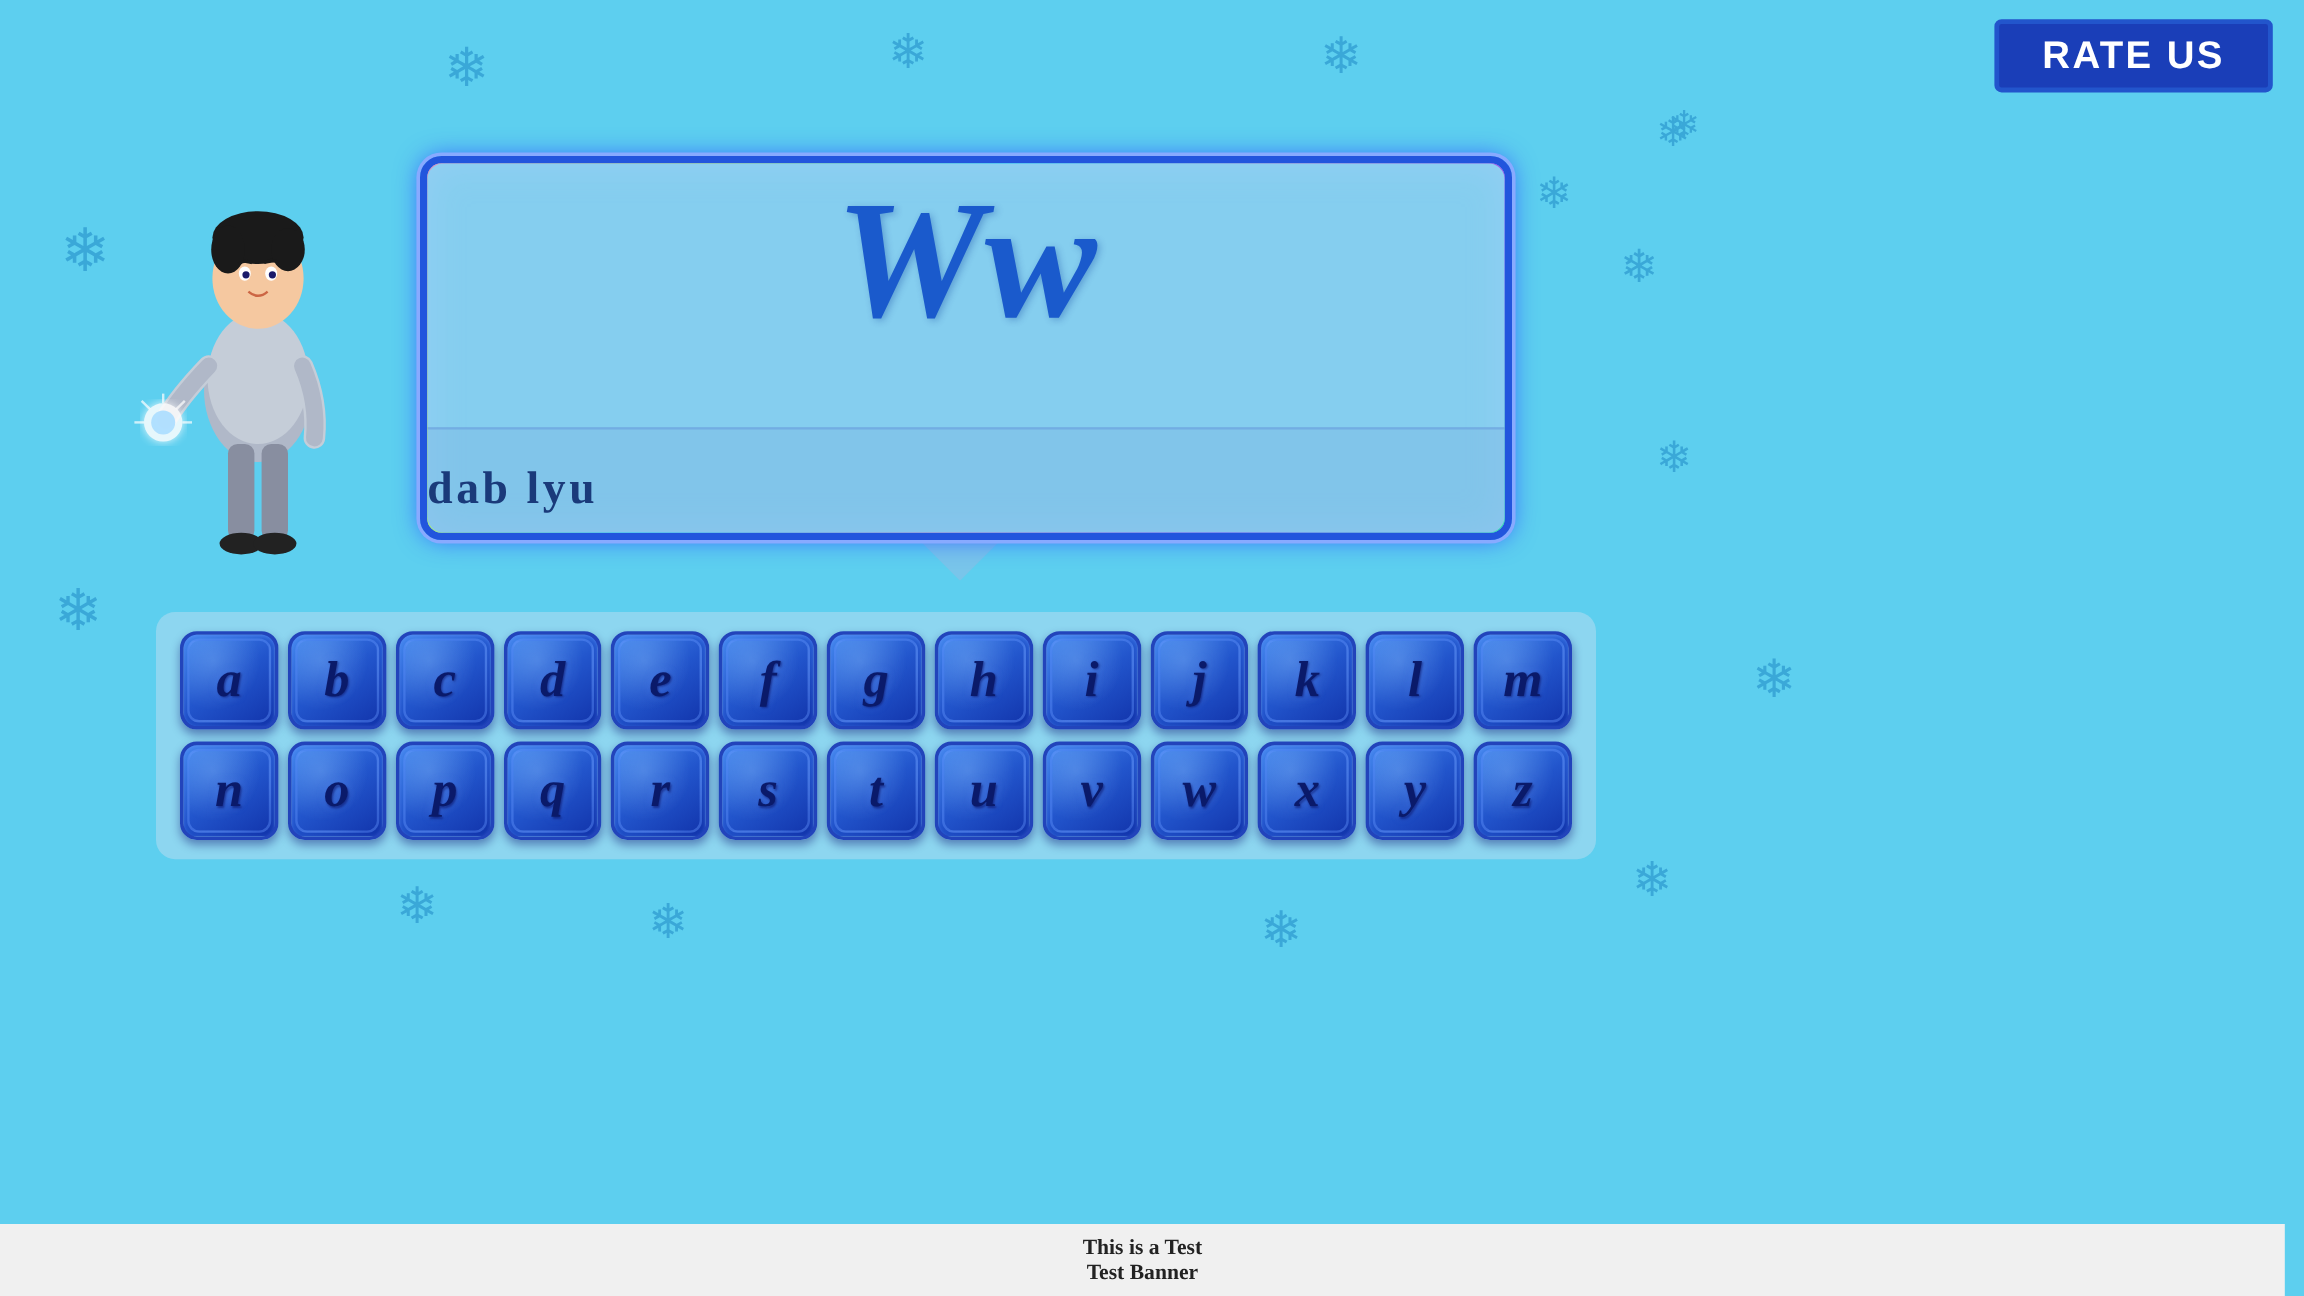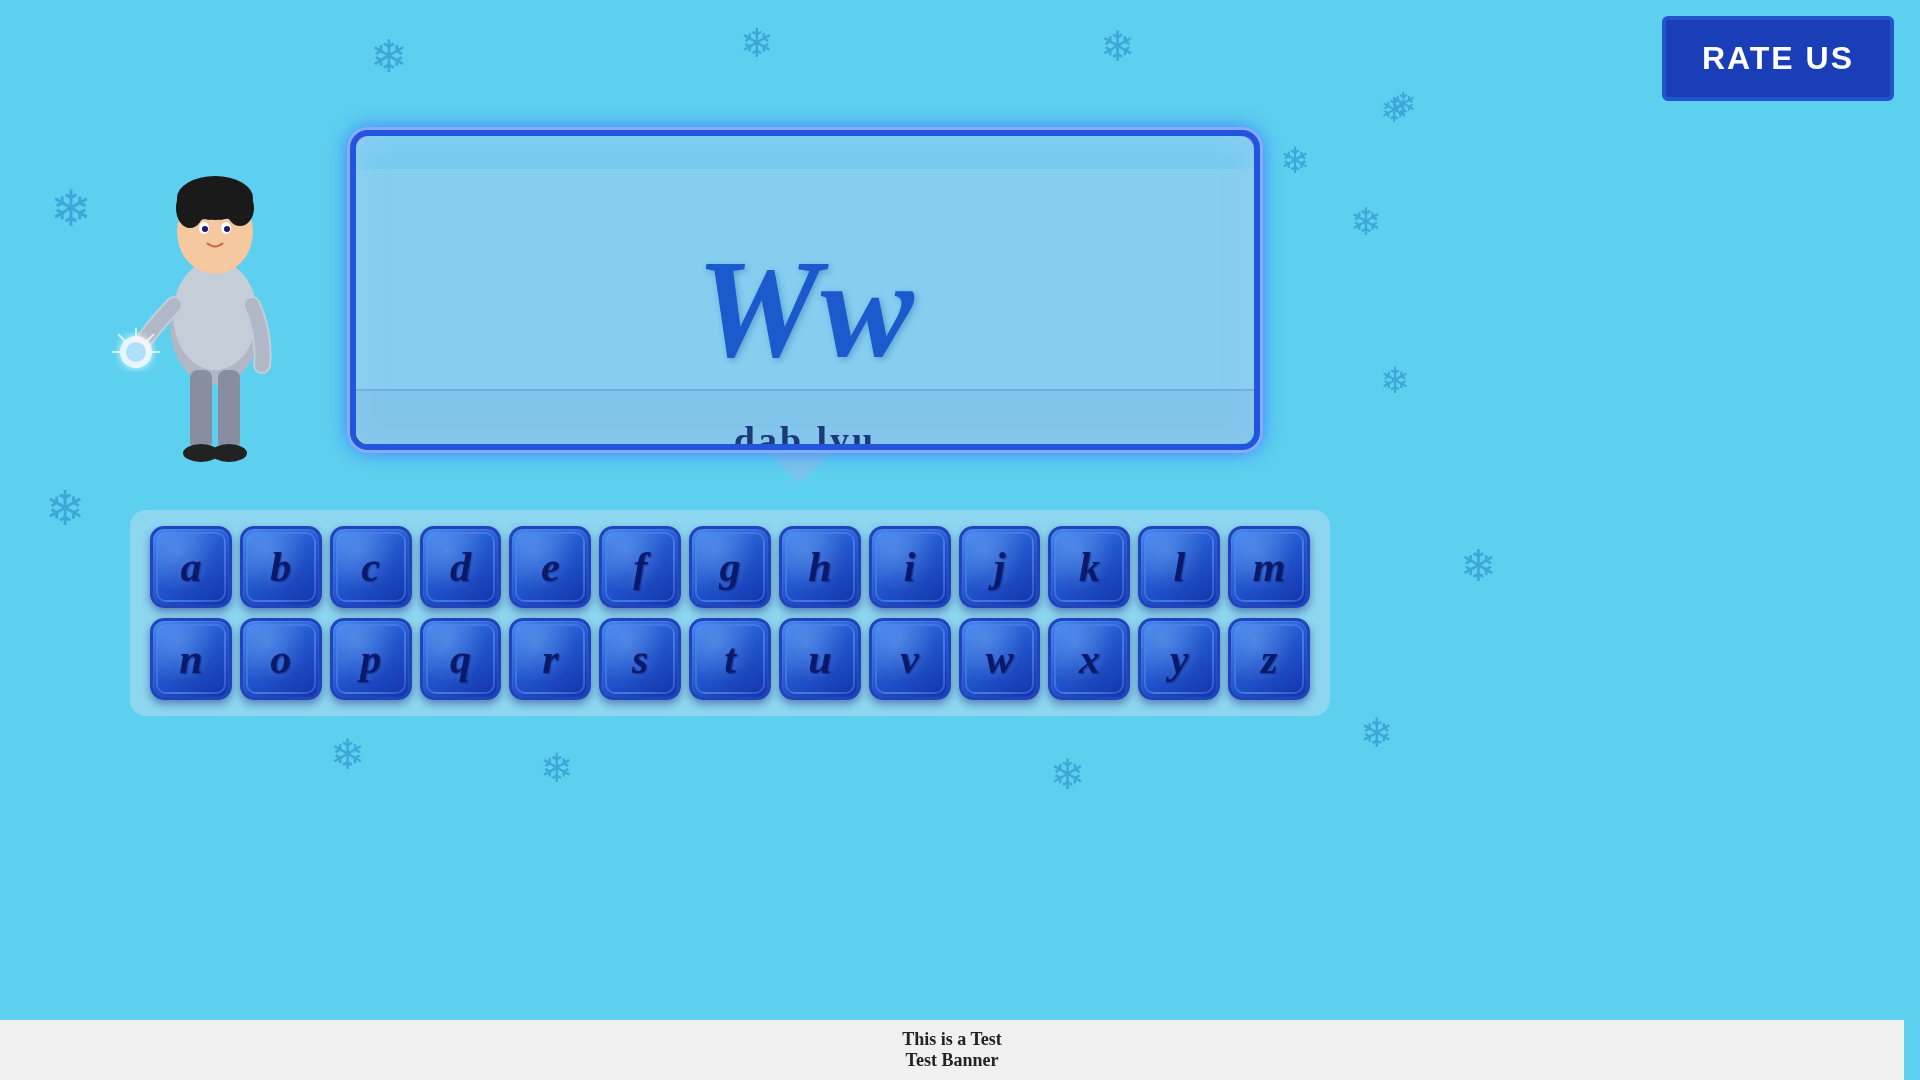--- a/index.html
+++ b/index.html
@@ -24,21 +24,21 @@
 
     
     #rate-us-btn {
       position: absolute;
       top: 16px;
       right: 26px;
       background: #1a3eb8;
       color: white;
       font-size: 32px;
       font-weight: bold;
-      padding: 20px 36px;
+      padding: 8px 36px;
       border: 4px solid #2255cc;
       border-radius: 6px;
       cursor: pointer;
       letter-spacing: 2px;
       z-index: 10;
     }
 
     
     #display-screen {
       position: absolute;
@@ -63,43 +63,42 @@
       border: 6px solid transparent;
       background: linear-gradient(135deg, #ff69b4, #ffff00, #00ffff, #ff69b4, #8800ff, #00ff88) border-box;
       -webkit-mask: linear-gradient(#fff 0 0) padding-box, linear-gradient(#fff 0 0);
       -webkit-mask-composite: destination-out;
       mask-composite: exclude;
       opacity: 0.7;
     }
 
     #letter-display {
       display: flex;
-      align-items: flex-end;
+      align-items: flex-start;
       justify-content: center;
       height: 220px;
       background: rgba(160, 210, 240, 0.35);
-      margin-top: 33px;
     }
 
     #letter-text {
       font-size: 140px;
       color: #1a5acc;
       font-style: italic;
       font-family: 'Palatino Linotype', Palatino, Georgia, serif;
       font-weight: bold;
       text-shadow: 2px 2px 6px rgba(0,50,150,0.3);
     }
 
     #phonetic-bar {
       height: 100px;
       background: rgba(140, 190, 230, 0.5);
       border-top: 2px solid rgba(100,150,220,0.5);
       display: flex;
       align-items: center;
-      justify-content: center;
+      justify-content: flex-start;
     }
 
     #phonetic-text {
       font-size: 38px;
       color: #1a3a7a;
       font-weight: bold;
       font-family: Georgia, serif;
       letter-spacing: 3px;
     }
 

